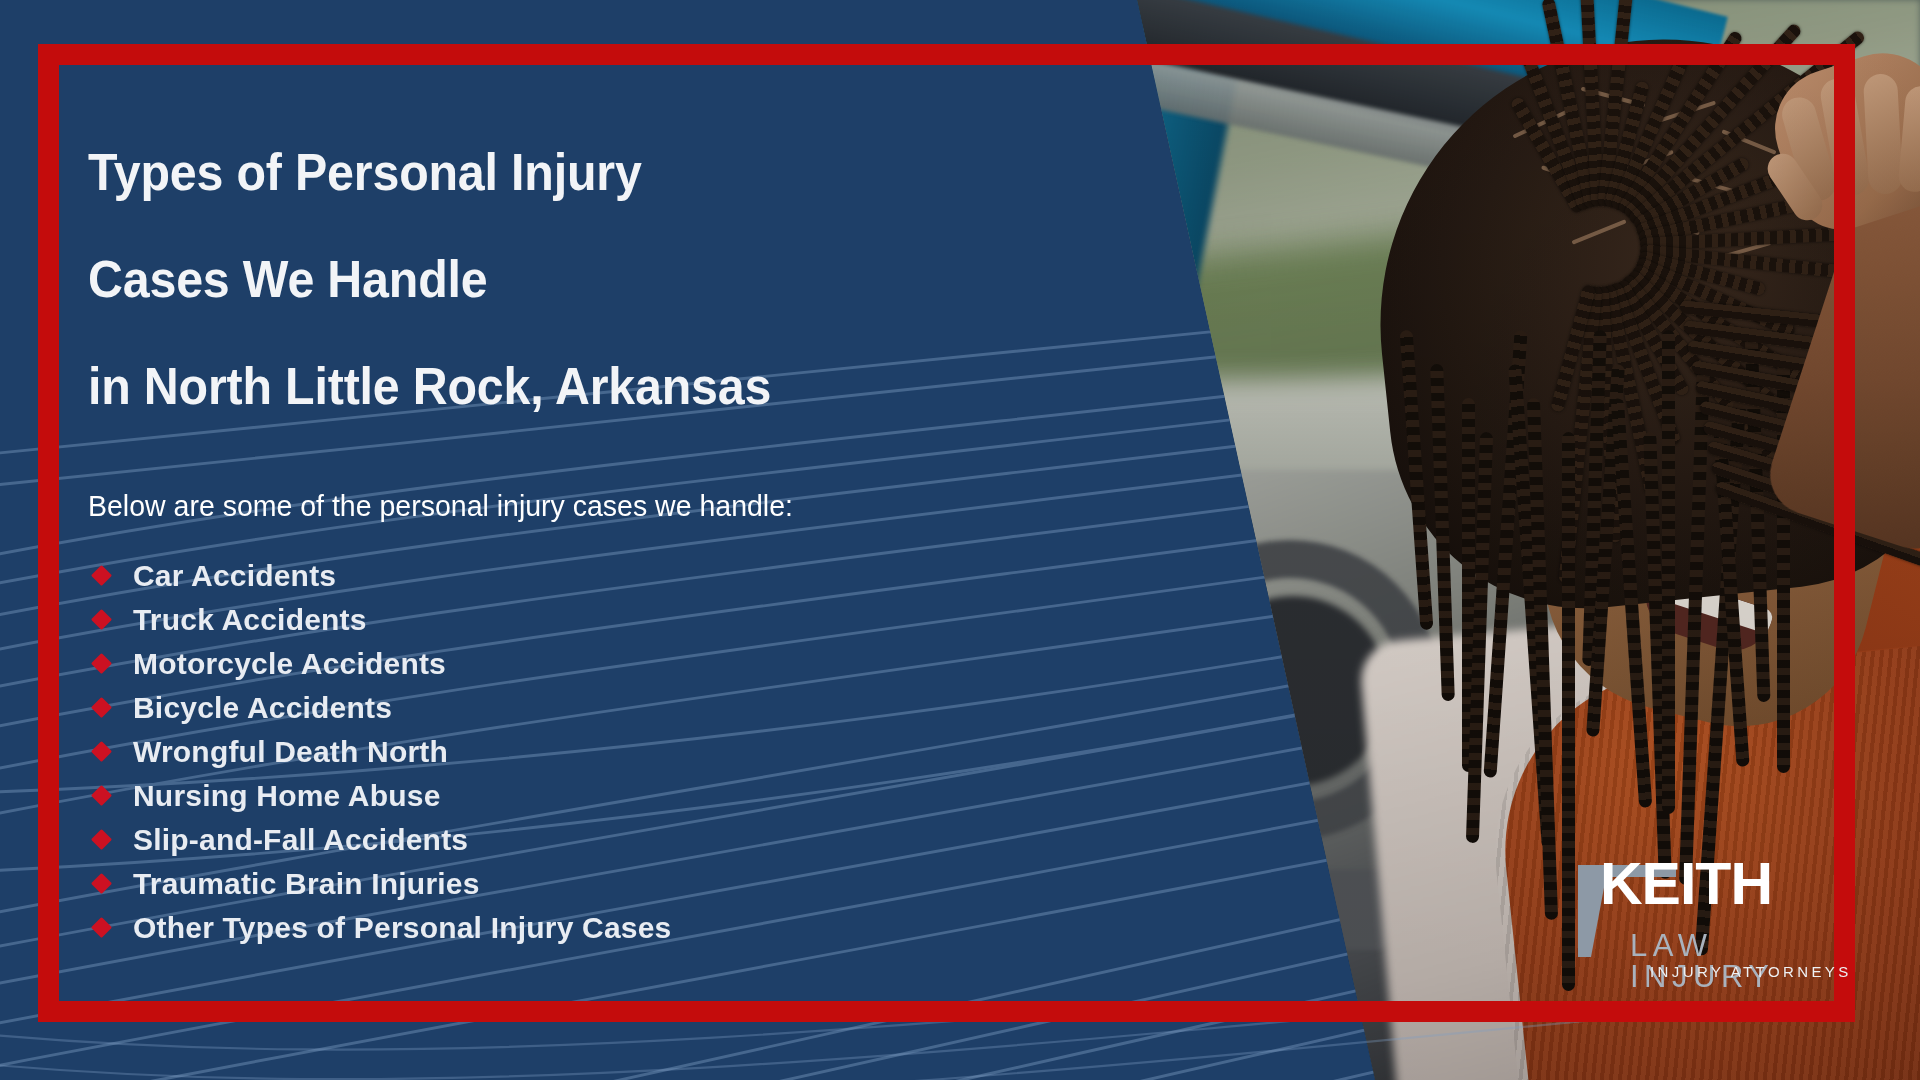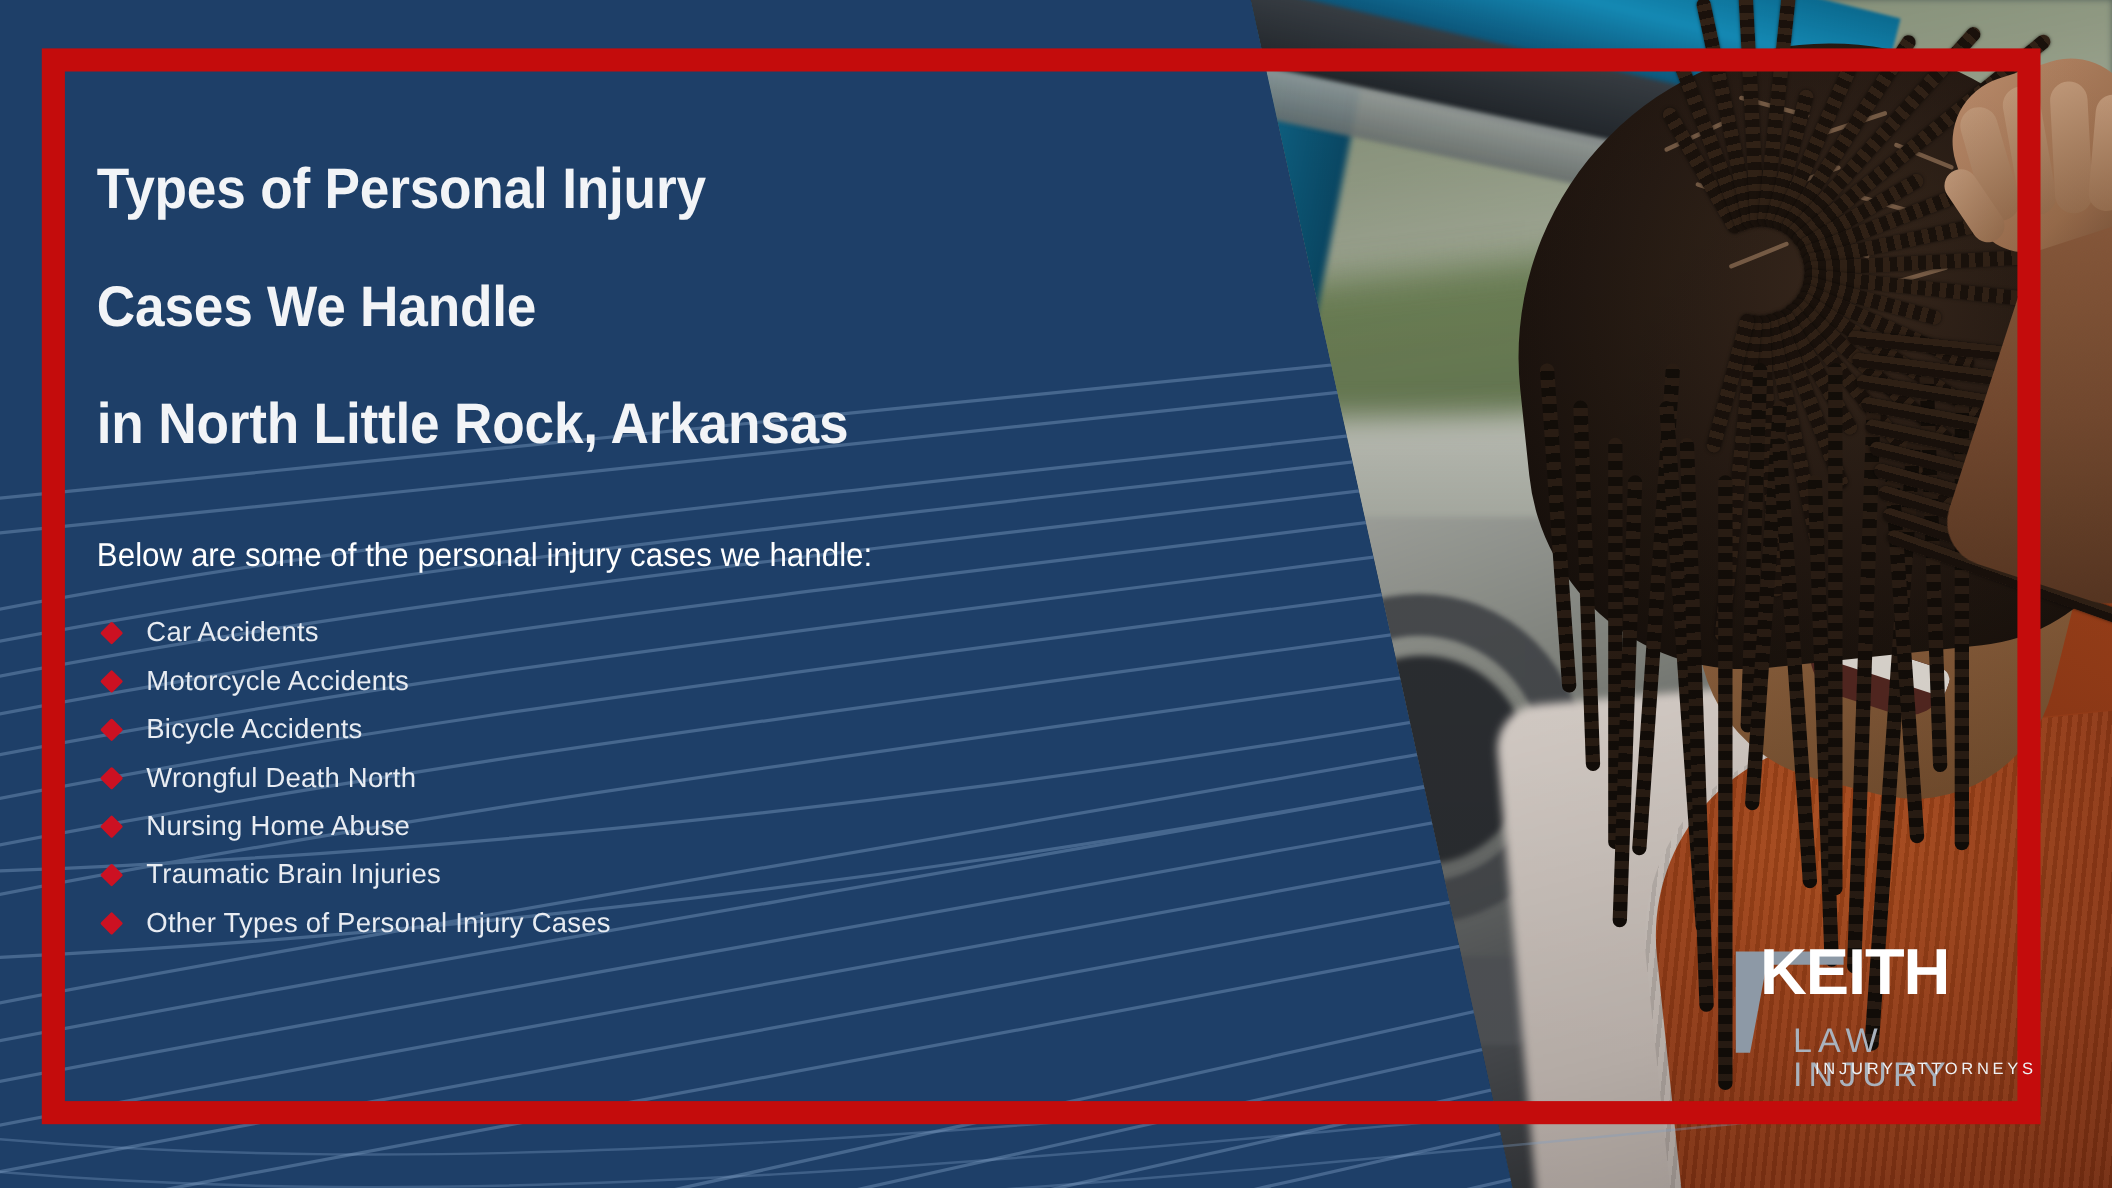--- a/index.html
+++ b/index.html
@@ -273,22 +273,22 @@
     width:15px; height:15px;
     background:#cc1122;
     transform:rotate(45deg);
     flex:0 0 auto;
     margin-left:6px;
     margin-right:24px;
     border-radius:1.5px;
   }
   .case-label {
     color:#e8ecf2;
-    font-size:25px;
-    font-weight:400;
+    font-size:30px;
+    font-weight:700;
     letter-spacing:.2px;
   }
 
   
   .logo {
     position:absolute;
     left:1572px; top:845px;
     width:290px; height:140px;
   }
   .logo-bracket {
@@ -495,33 +495,41 @@
 
     <p class="subtitle">Below are some of the personal injury cases we handle:</p>
 
     <ul class="case-list" id="case-list">
         <li class="case-item">
           <span class="diamond"></span>
           <span class="case-label">Car Accidents</span>
         </li>
         <li class="case-item">
           <span class="diamond"></span>
+          <span class="case-label">Truck Accidents</span>
+        </li>
+        <li class="case-item">
+          <span class="diamond"></span>
           <span class="case-label">Motorcycle Accidents</span>
         </li>
         <li class="case-item">
           <span class="diamond"></span>
           <span class="case-label">Bicycle Accidents</span>
         </li>
         <li class="case-item">
           <span class="diamond"></span>
           <span class="case-label">Wrongful Death North</span>
         </li>
         <li class="case-item">
           <span class="diamond"></span>
           <span class="case-label">Nursing Home Abuse</span>
+        </li>
+        <li class="case-item">
+          <span class="diamond"></span>
+          <span class="case-label">Slip-and-Fall Accidents</span>
         </li>
         <li class="case-item">
           <span class="diamond"></span>
           <span class="case-label">Traumatic Brain Injuries</span>
         </li>
         <li class="case-item">
           <span class="diamond"></span>
           <span class="case-label">Other Types of Personal Injury Cases</span>
         </li>
       </ul>

